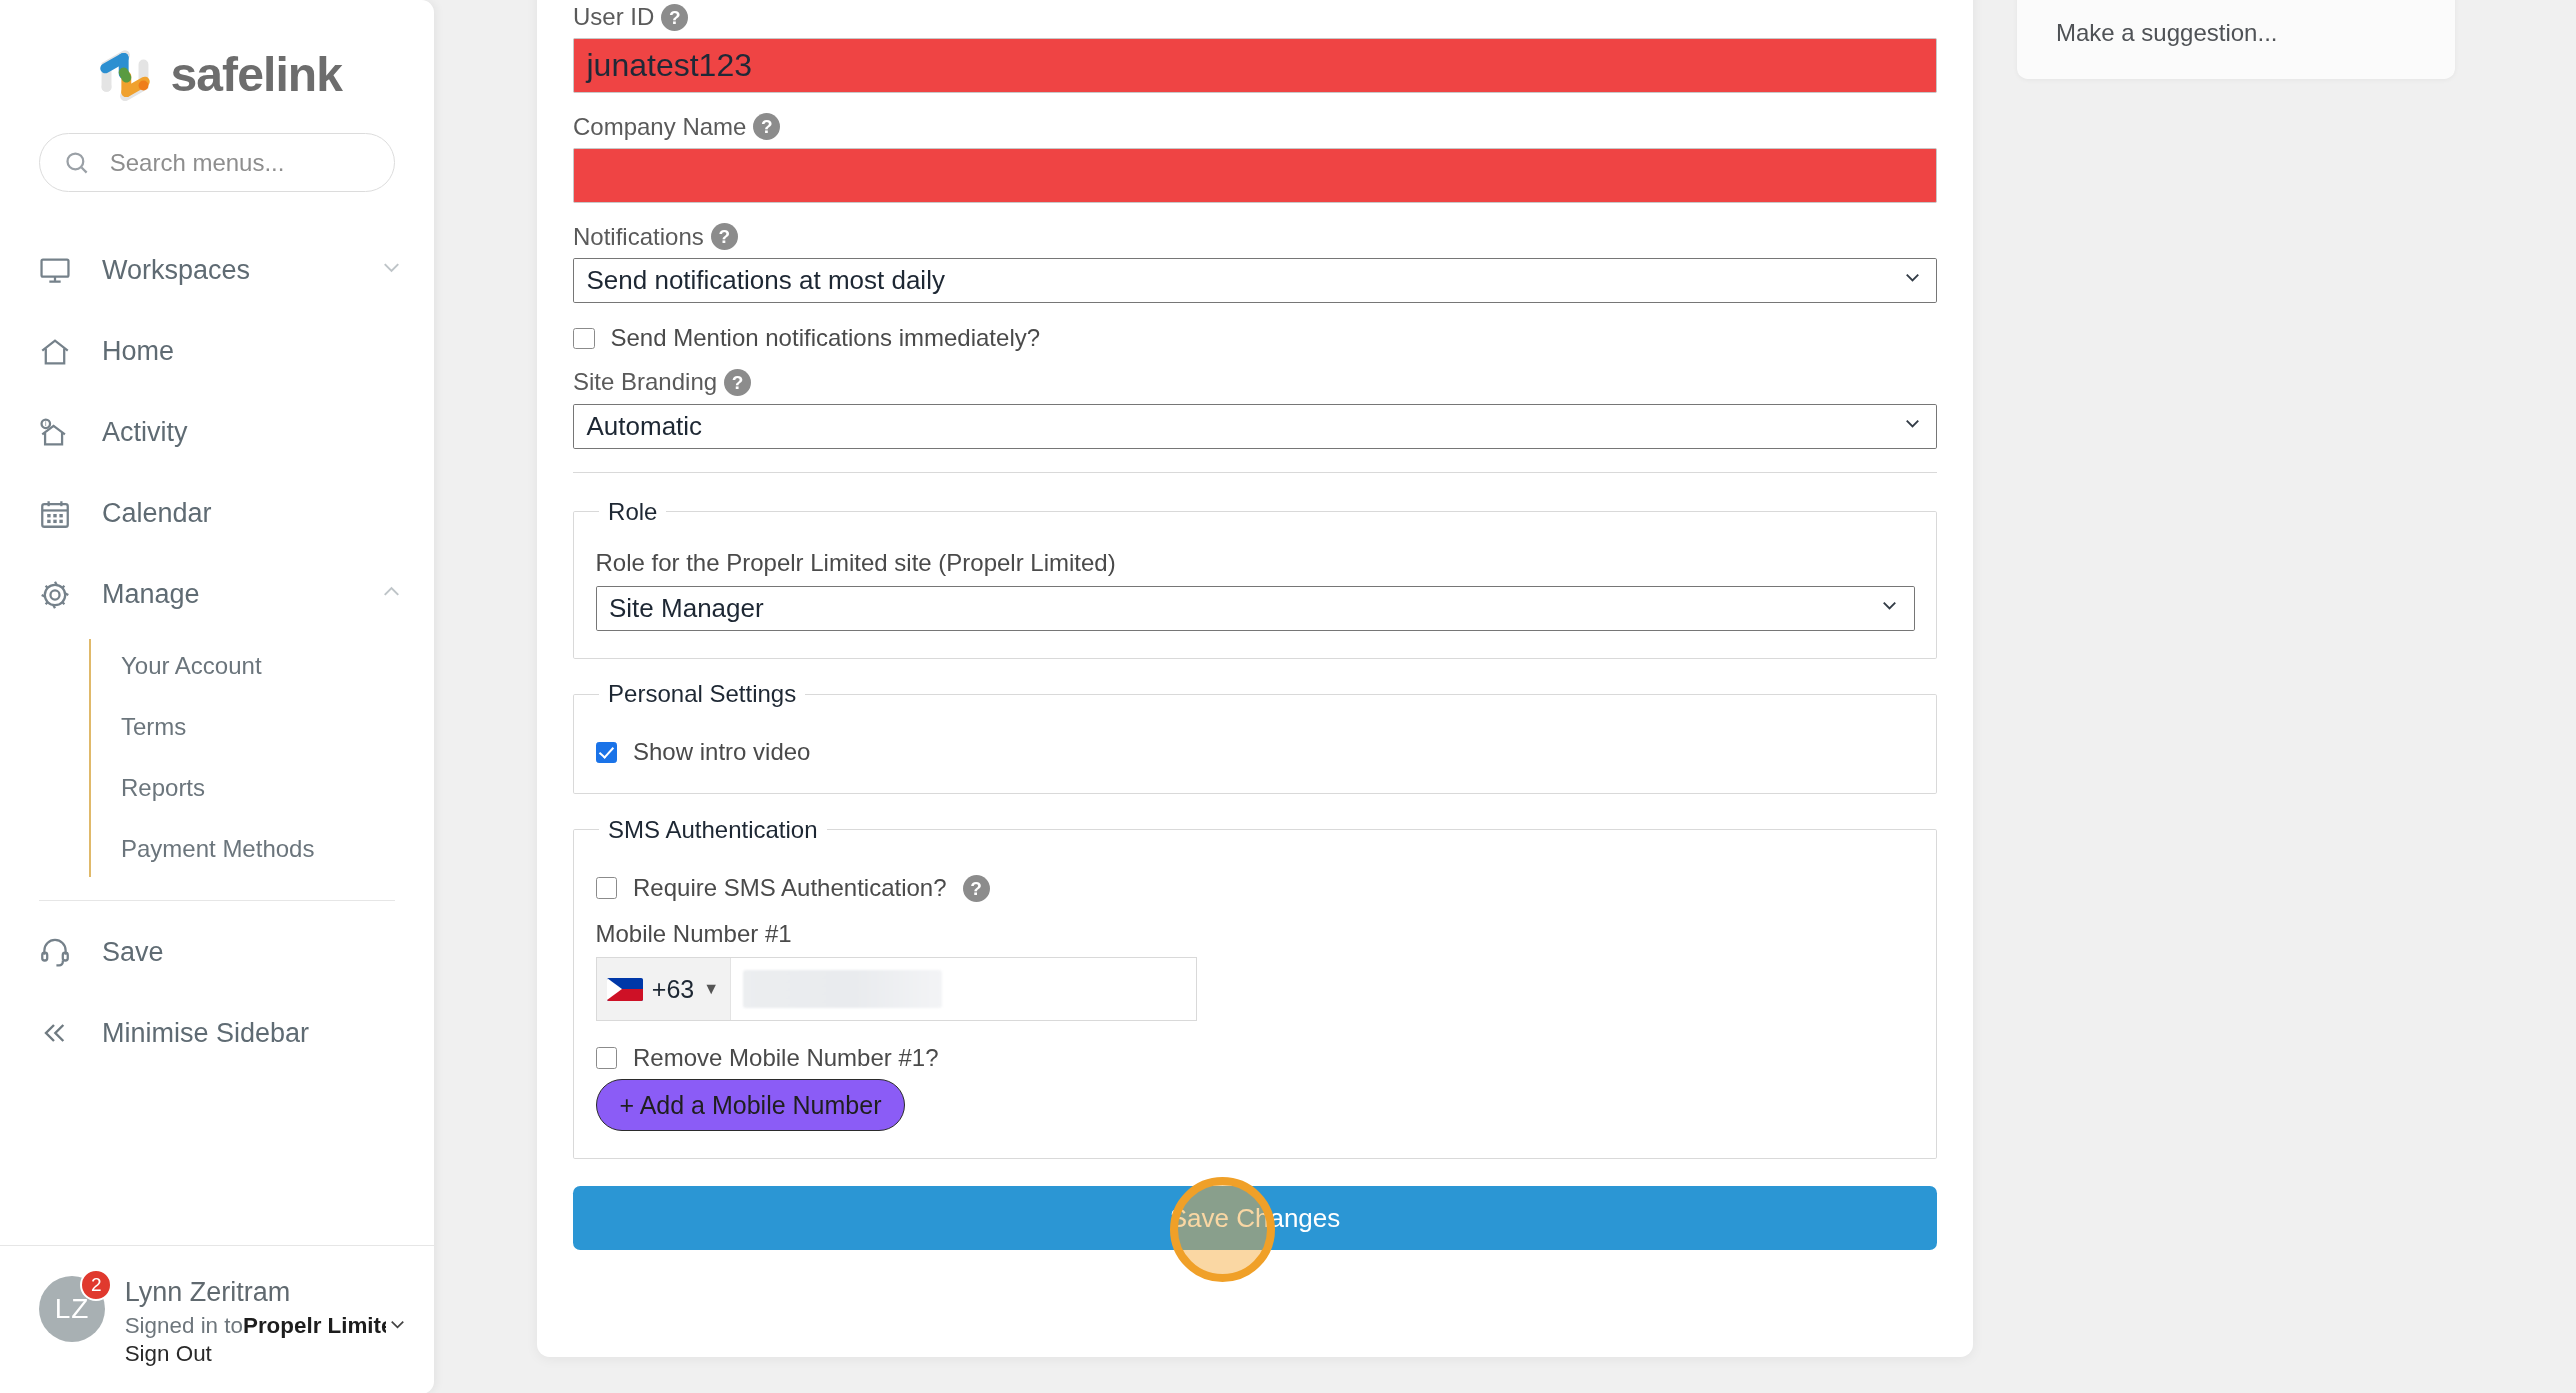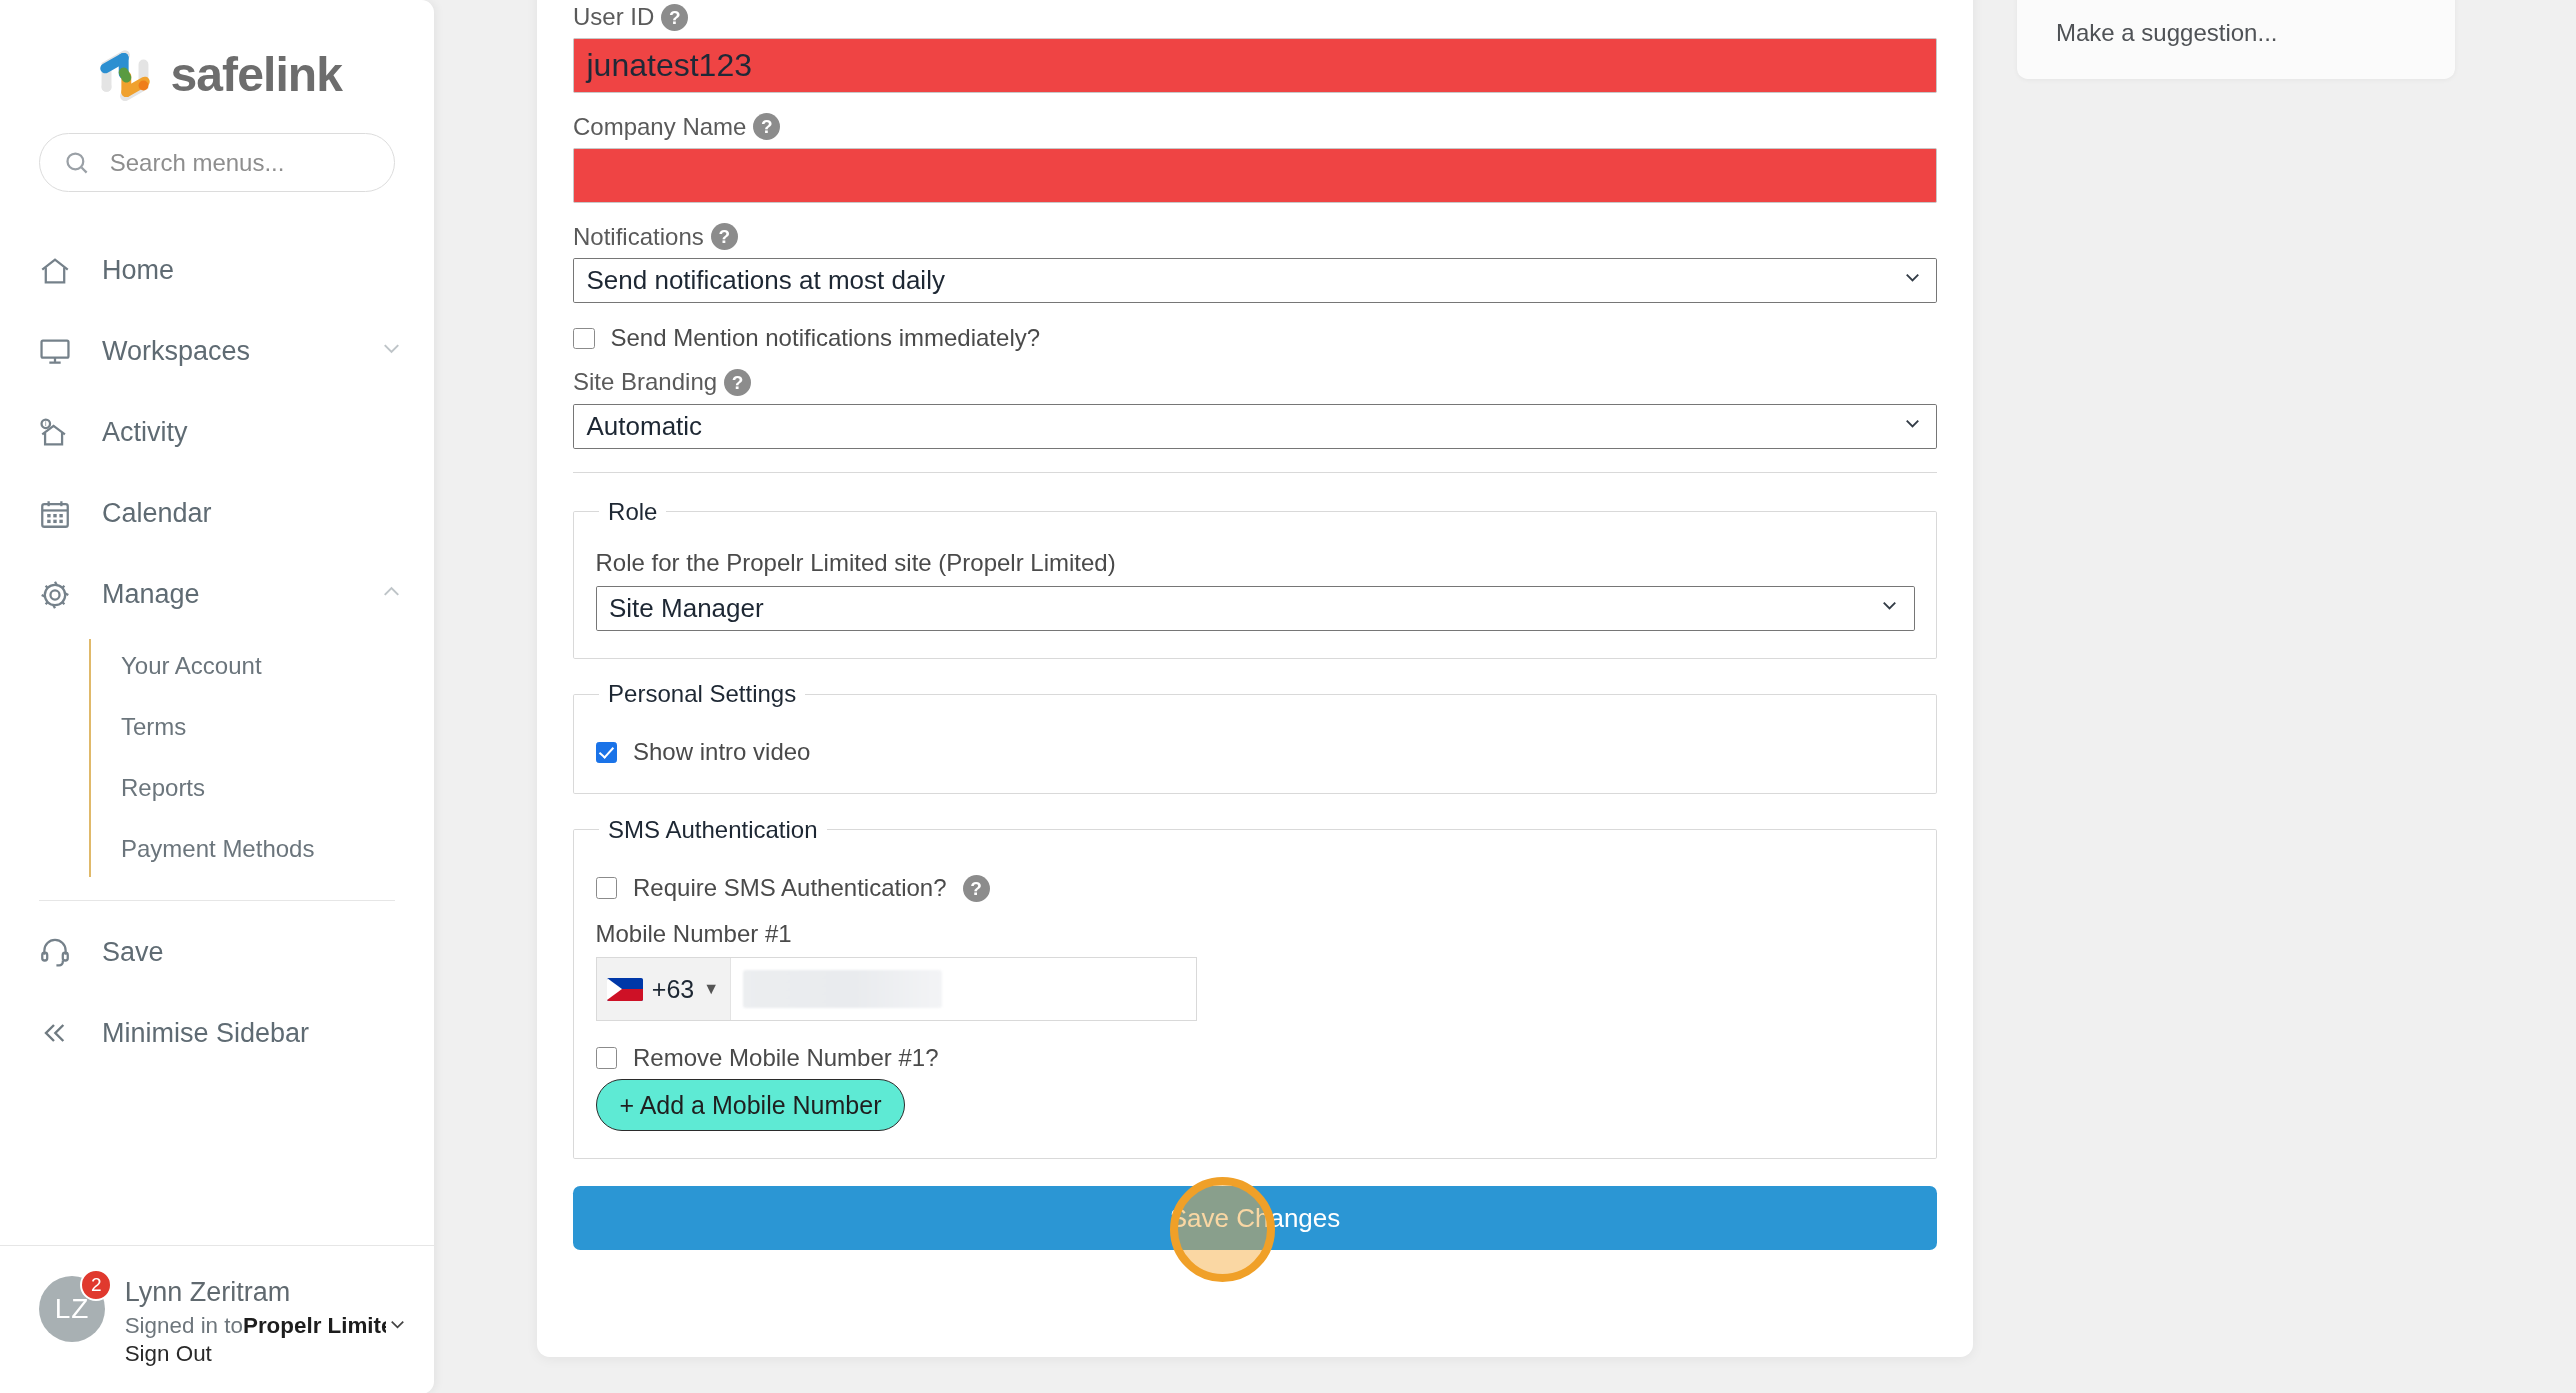--- a/index.html
+++ b/index.html
@@ -201,21 +201,21 @@
   #phone-redact {
     width: 199px; height: 38px; border-radius: 2.7px;
     background: linear-gradient(90deg,#eceef0 0%, #e9ebee 55%, #f3f4f6 100%);
     filter: blur(1.3px);
   }
 
   #add-mobile-btn {
     display: inline-flex; align-items: center; gap: 10.7px;
     height: 52px; padding: 0 23px;
     border: 0.9px solid #2b2b2b; border-radius: 27px;
-    font-size: 25px; color: #1f1f1f; background: #5eead4;
+    font-size: 25px; color: #1f1f1f; background: #8b5cf6;
     margin-top: 7.2px;
   }
 
   #save-btn {
     margin-top: 27px;
     width: 100%; height: 64px;
     background: #2b96d4; color: #fff;
     border: none; border-radius: 7.2px;
     font-size: 26px;
     display: flex; align-items: center; justify-content: center;
@@ -274,42 +274,42 @@
           <line x1="16.5" y1="16.5" x2="21" y2="21"></line>
       </svg>
       <span class="ph">Search menus...</span>
     </div>
 
     <div class="nav">
 
       <div class="nav-item">
         <span class="ic">
           <svg width="34" height="34" viewBox="0 0 24 24" fill="none" stroke="#75818a" stroke-width="1.6">
-            <path d="M3 11 L12 4 L21 11"></path>
-              <path d="M5.5 9.5 V20 H18.5 V9.5"></path>
-          </svg>
-        </span>
-        <span class="lbl">Home</span>
-        <span class="chev"></span>
-      </div>
-
-      <div class="nav-item">
-        <span class="ic">
-          <svg width="34" height="34" viewBox="0 0 24 24" fill="none" stroke="#75818a" stroke-width="1.6">
             <rect x="2.5" y="4" width="19" height="12" rx="1"></rect>
               <line x1="12" y1="16" x2="12" y2="19"></line>
             <line x1="8" y1="19.5" x2="16" y2="19.5"></line>
           </svg>
         </span>
         <span class="lbl">Workspaces</span>
         <span class="chev">
           <svg width="27" height="27" viewBox="0 0 24 24" fill="none" stroke="#8a949b" stroke-width="1.8">
             <polyline points="6,9 12,15 18,9"></polyline>
           </svg>
         </span>
+      </div>
+
+      <div class="nav-item">
+        <span class="ic">
+          <svg width="34" height="34" viewBox="0 0 24 24" fill="none" stroke="#75818a" stroke-width="1.6">
+            <path d="M3 11 L12 4 L21 11"></path>
+              <path d="M5.5 9.5 V20 H18.5 V9.5"></path>
+          </svg>
+        </span>
+        <span class="lbl">Home</span>
+        <span class="chev"></span>
       </div>
 
       <div class="nav-item">
         <span class="ic">
           <svg width="34" height="34" viewBox="0 0 24 24" fill="none" stroke="#75818a" stroke-width="1.6" style="font-size:30px">
             <path d="M3 13 L11 7 L19 13"></path>
               <path d="M5 12 V20 H17 V12"></path>
             <circle cx="5.5" cy="5.5" r="3"></circle>
               <text x="5.5" y="7" font-size="5" fill="#75818a" stroke="none" text-anchor="middle">i</text>
           </svg>

